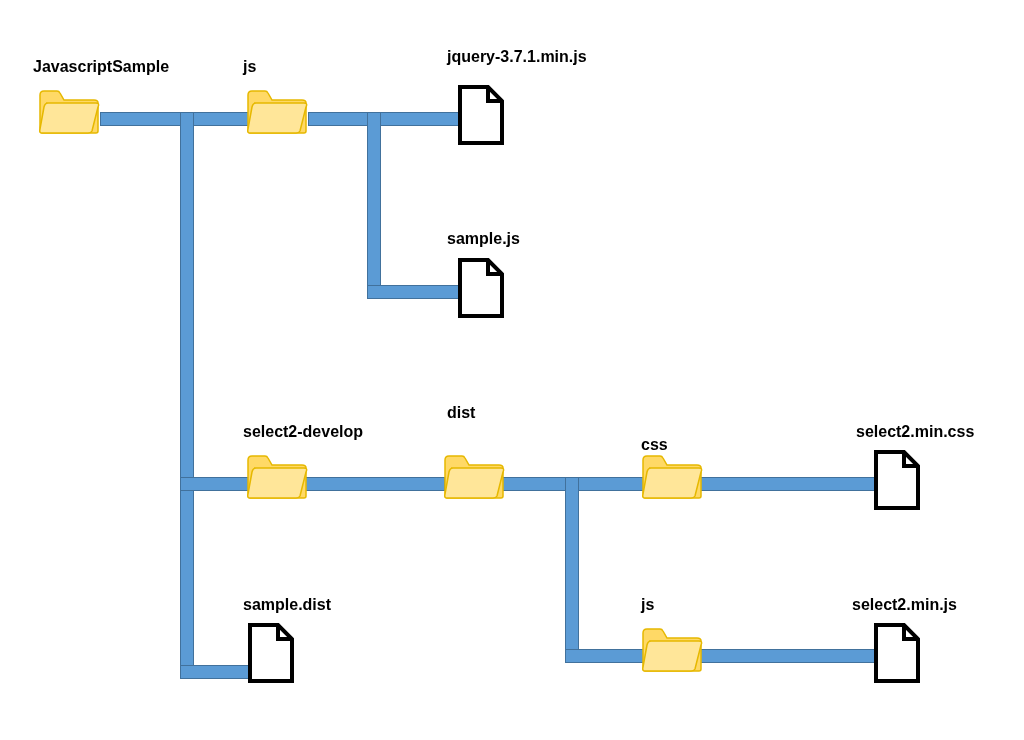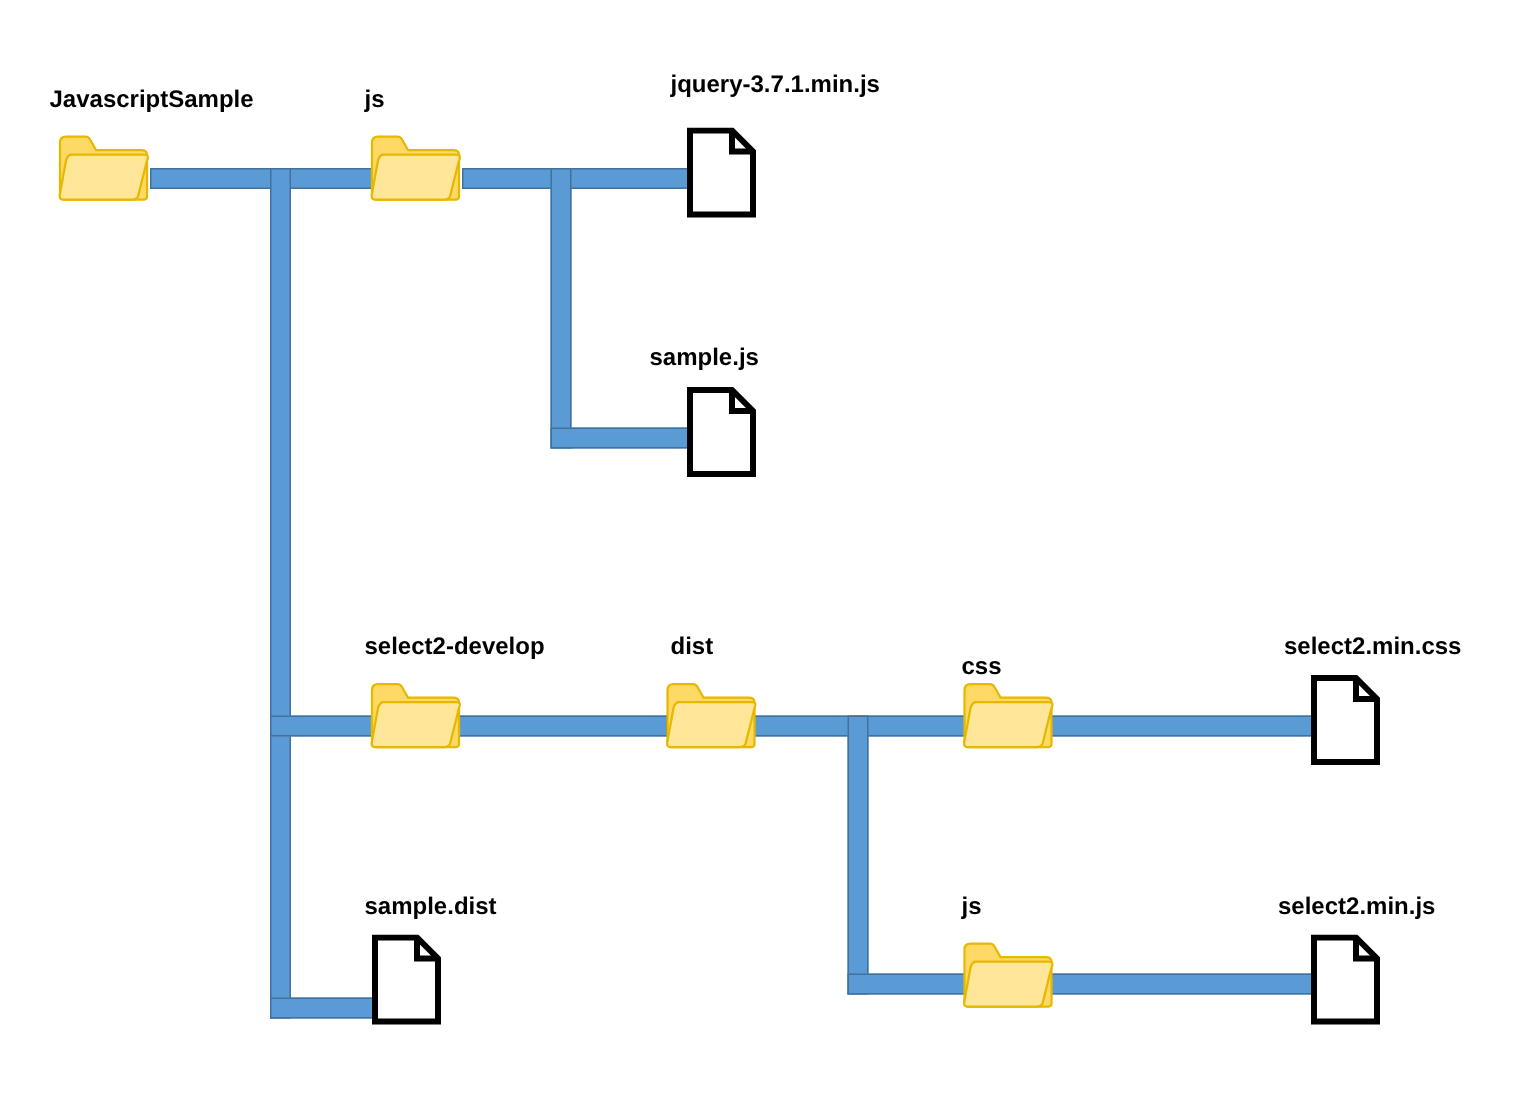--- a/index.html
+++ b/index.html
@@ -100,41 +100,41 @@
     <span class="label" style="left:447px; top:48px;">jquery-3.7.1.min.js</span>
     <span class="icon-wrap" style="left:456px; top:85px;">
       <svg class="file-svg" width="50" height="62" viewBox="0 0 50 62">
         <path d="M4 2 L32 2 L46 16 L46 58 L4 58 Z" fill="white" stroke="#000" stroke-width="4"></path>
         <path d="M32 2 L32 16 L46 16" fill="none" stroke="#000" stroke-width="4"></path>
       </svg>
     </span>
   </div>
 
   <div class="node">
-    <span class="label" style="left:433px; top:230px;">sample.js</span>
+    <span class="label" style="left:447px; top:230px;">sample.js</span>
     <span class="icon-wrap" style="left:456px; top:258px;">
       <svg class="file-svg" width="50" height="62" viewBox="0 0 50 62">
         <path d="M4 2 L32 2 L46 16 L46 58 L4 58 Z" fill="white" stroke="#000" stroke-width="4"></path>
         <path d="M32 2 L32 16 L46 16" fill="none" stroke="#000" stroke-width="4"></path>
       </svg>
     </span>
   </div>
 
   <div class="node">
     <span class="label" style="left:243px; top:423px;text-align:right;">select2-develop</span>
     <span class="icon-wrap" style="left:246px; top:450px;">
       <svg class="folder-svg" width="62" height="50" viewBox="0 0 62 50">
         <path d="M2 14 L2 46 Q2 48 4 48 L58 48 Q60 48 60 46 L60 18 Q60 15 56 15 L26 15 L22 8 Q21 6 19 6 L6 6 Q2 6 2 10 Z" fill="#ffd966" stroke="#e6b800" stroke-width="1.5"></path>
         <path d="M8 18 L58 18 Q62 18 60 22 L54 46 Q53 48 50 48 L4 48 Q1 48 2 44 L6 22 Q7 18 10 18 Z" fill="#ffe699" stroke="#e6b800" stroke-width="1.5"></path>
       </svg>
     </span>
   </div>
 
   <div class="node">
-    <span class="label" style="left:447px; top:423px;">dist</span>
+    <span class="label" style="left:447px; top:404px;">dist</span>
     <span class="icon-wrap" style="left:443px; top:450px;">
       <svg class="folder-svg" width="62" height="50" viewBox="0 0 62 50">
         <path d="M2 14 L2 46 Q2 48 4 48 L58 48 Q60 48 60 46 L60 18 Q60 15 56 15 L26 15 L22 8 Q21 6 19 6 L6 6 Q2 6 2 10 Z" fill="#ffd966" stroke="#e6b800" stroke-width="1.5"></path>
         <path d="M8 18 L58 18 Q62 18 60 22 L54 46 Q53 48 50 48 L4 48 Q1 48 2 44 L6 22 Q7 18 10 18 Z" fill="#ffe699" stroke="#e6b800" stroke-width="1.5"></path>
       </svg>
     </span>
   </div>
 
   <div class="node">
     <span class="label" style="left:641px; top:436px;">css</span>

